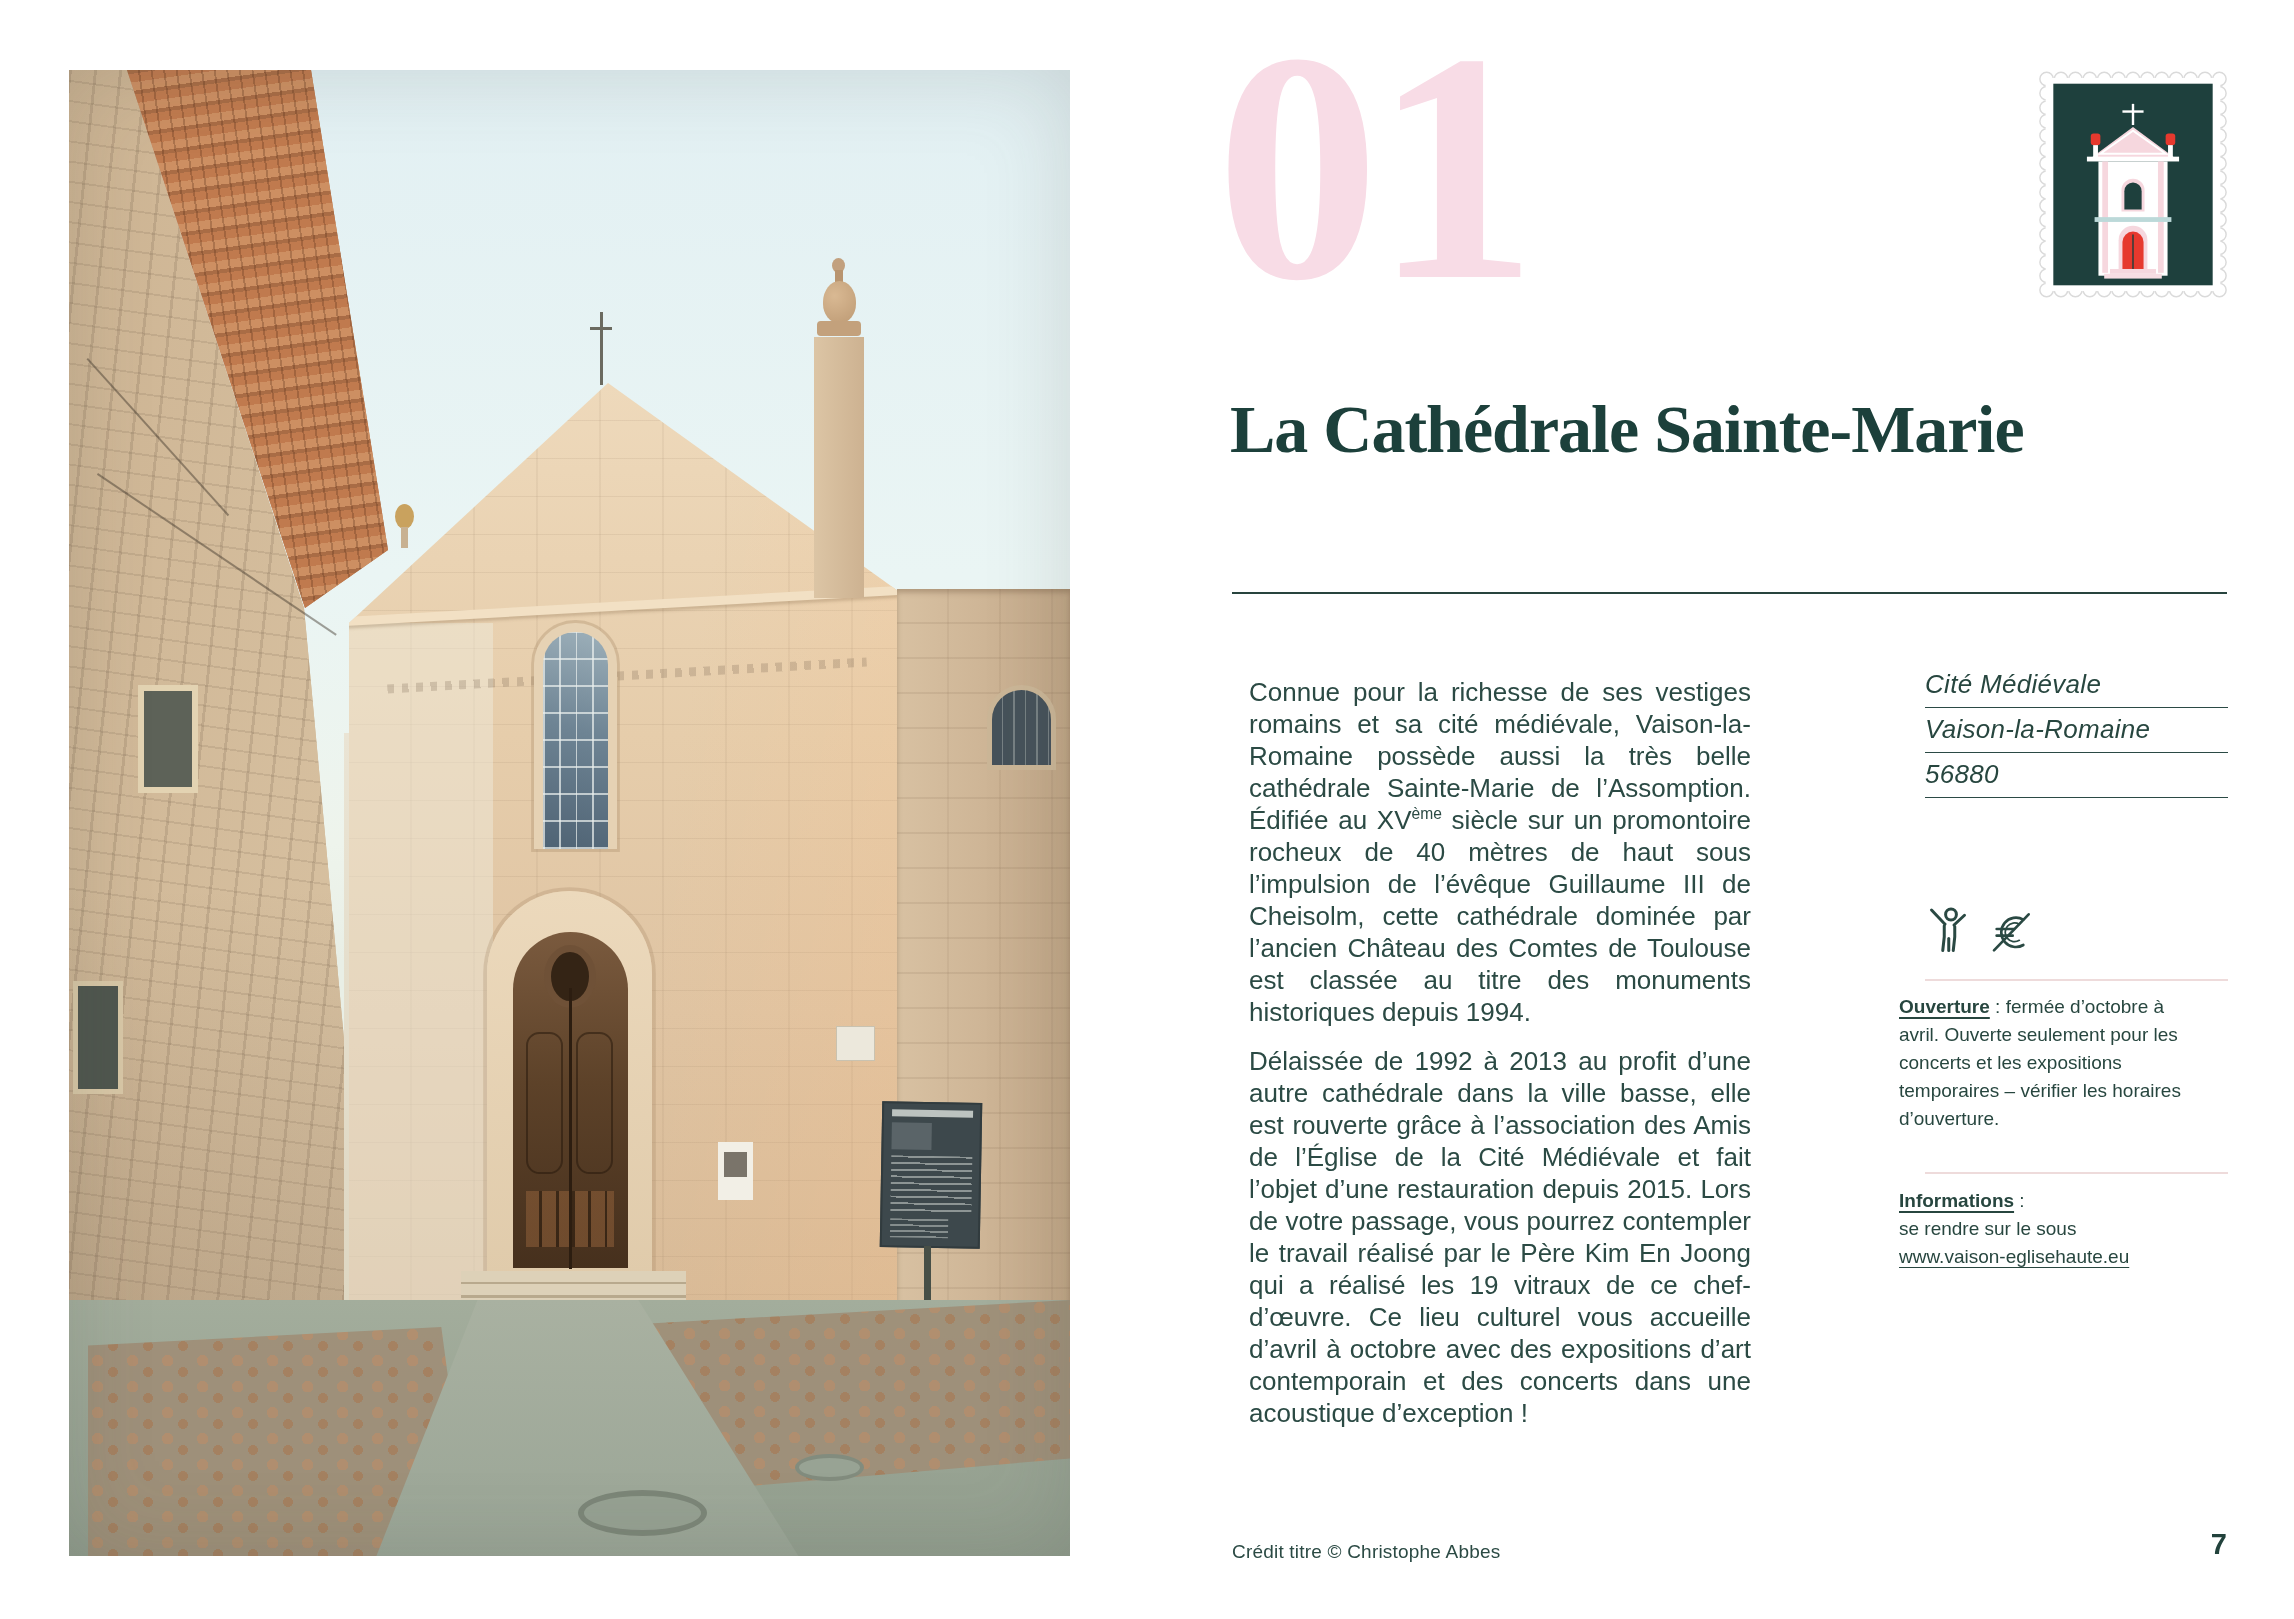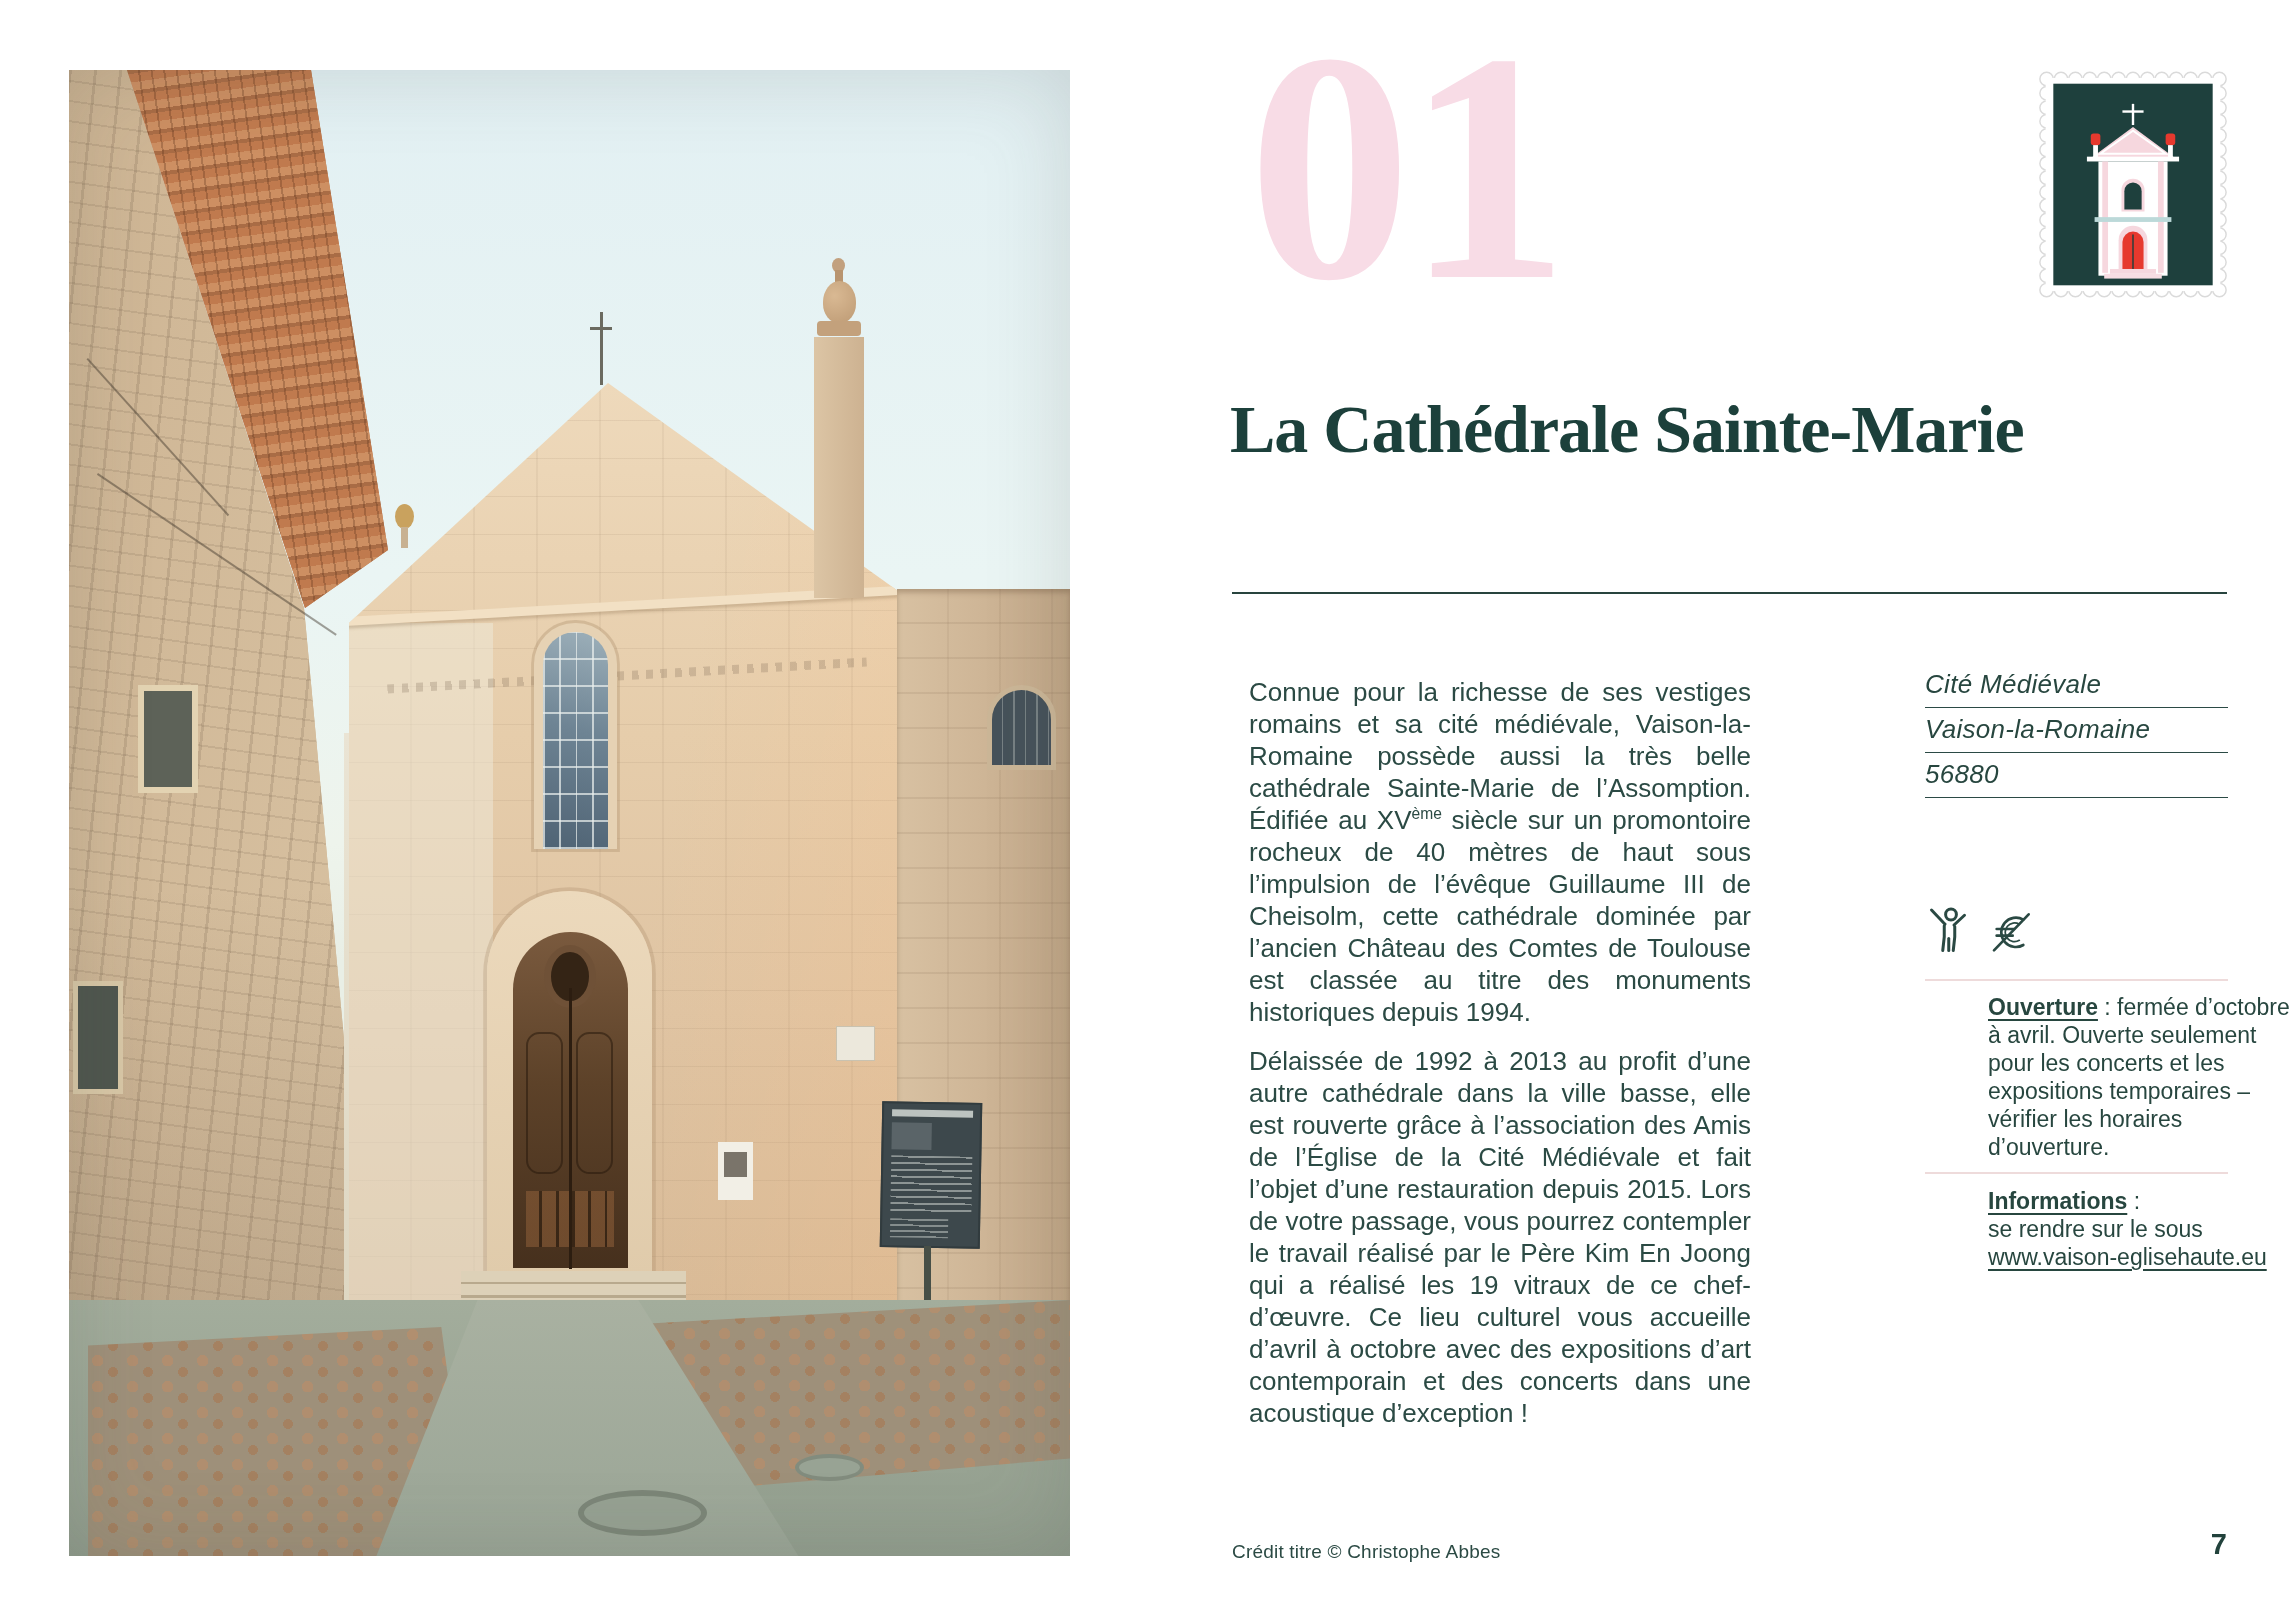--- a/index.html
+++ b/index.html
@@ -1,39 +1,39 @@
 <!DOCTYPE html>
 <html><head>
 <meta charset="utf-8">
 <style>
   html,body{margin:0;padding:0;background:#fff;}
   body{width:2294px;height:1620px;position:relative;overflow:hidden;
        font-family:"Liberation Sans","DejaVu Sans",sans-serif;color:#2a4943;}
   .abs{position:absolute;}
 
   
-  .chapter-number{left:1248px;top:3.8px;font-family:"Liberation Serif","DejaVu Serif",serif;
+  .chapter-number{left:1216px;top:3.8px;font-family:"Liberation Serif","DejaVu Serif",serif;
     font-weight:700;font-size:327px;line-height:1;color:#f8dce6;letter-spacing:-5.8px;}
   .page-title{left:1230px;top:392px;margin:0;font-family:"Liberation Serif","DejaVu Serif",serif;
     font-weight:700;font-size:68px;line-height:74px;color:#1c403b;letter-spacing:-1px;text-align:center;}
   .page-title span{display:block;}
   .title-rule{left:1232px;top:592px;width:995px;height:1.9px;background:#28443e;}
   .article{left:1232px;top:659px;width:536px;font-size:26px;line-height:32px;
     color:#2b4a44;text-align:justify;}
   .article p{margin:17px;}
   .article p + p{margin-top:17.3px;}
   .article sup{font-size:60%;line-height:0;vertical-align:super;}
 
   .info-panel{left:1925px;top:663px;width:303px;color:#27463f;}
   .loc-row{height:45px;display:flex;align-items:flex-end;padding-bottom:6.7px;
     box-sizing:border-box;border-bottom:1.9px solid #2b4a45;
     font-style:italic;font-size:26px;letter-spacing:0.3px;}
   .icons-row{left:1927px;top:907px;display:flex;gap:17.3px;align-items:flex-end;}
   .divider{left:1925px;width:303px;height:1.9px;background:#eedbdb;}
-  .small-text{left:1988px;width:303px;font-size:23px;line-height:28px;color:#27463f;margin:0;}
+  .small-text{left:1899px;width:303px;font-size:19px;line-height:28px;color:#27463f;margin:0;}
   .lbl{font-weight:700;text-decoration:underline;text-underline-offset:3.8px;text-decoration-thickness:1.9px;}
   .blk{display:block;}
   .site-link{display:block;color:#27463f;text-decoration:underline;text-underline-offset:3.8px;}
 
   .credit{left:1232px;top:1541px;font-size:19px;letter-spacing:0.2px;color:#2b4a44;}
   .page-number{left:2181px;top:1528px;width:46px;text-align:right;
     font-size:29px;font-weight:700;color:#22423c;}
 
   
   .stamp{left:2037px;top:69px;width:192px;height:231px;}

